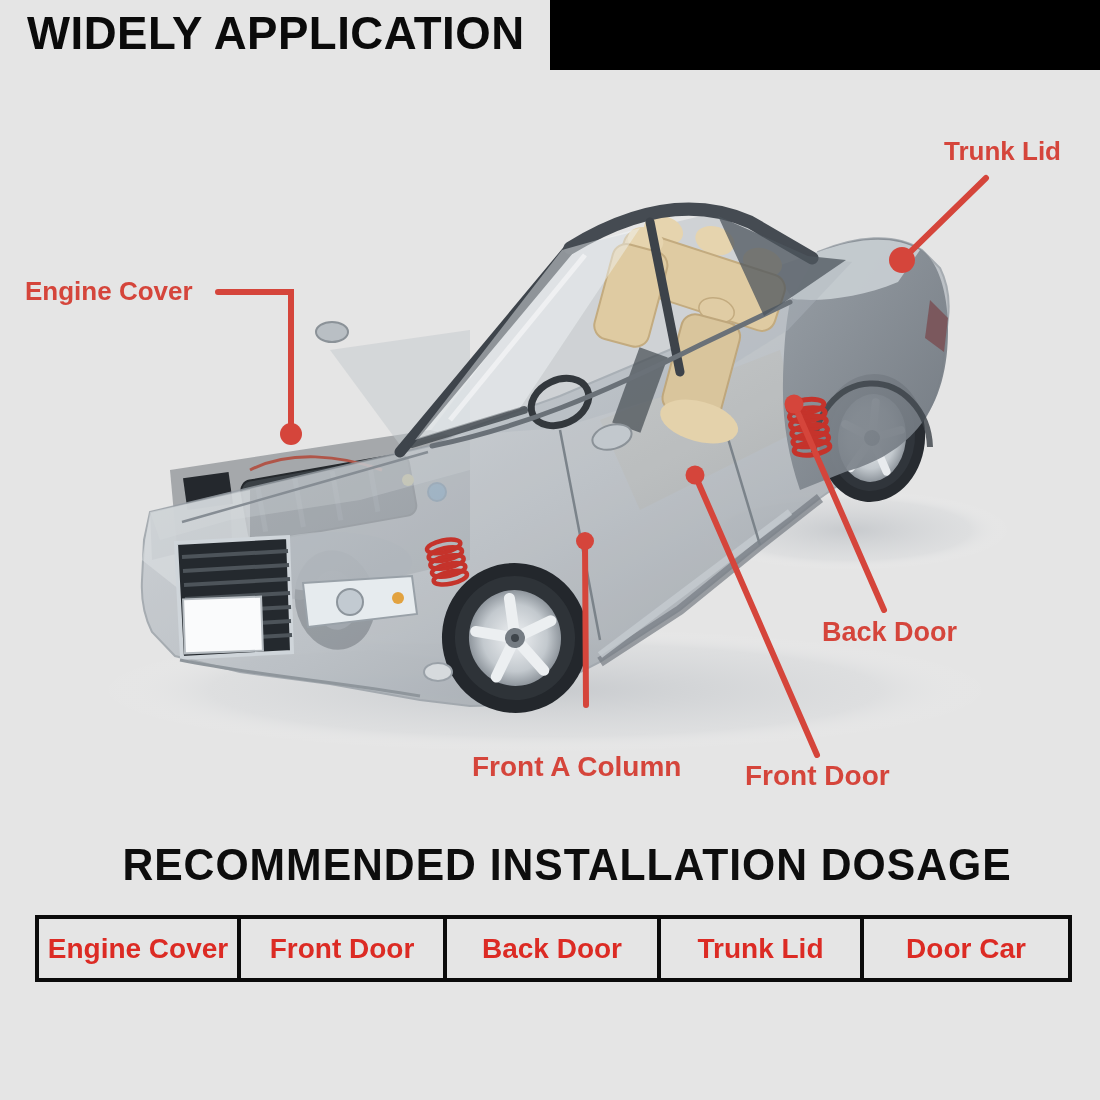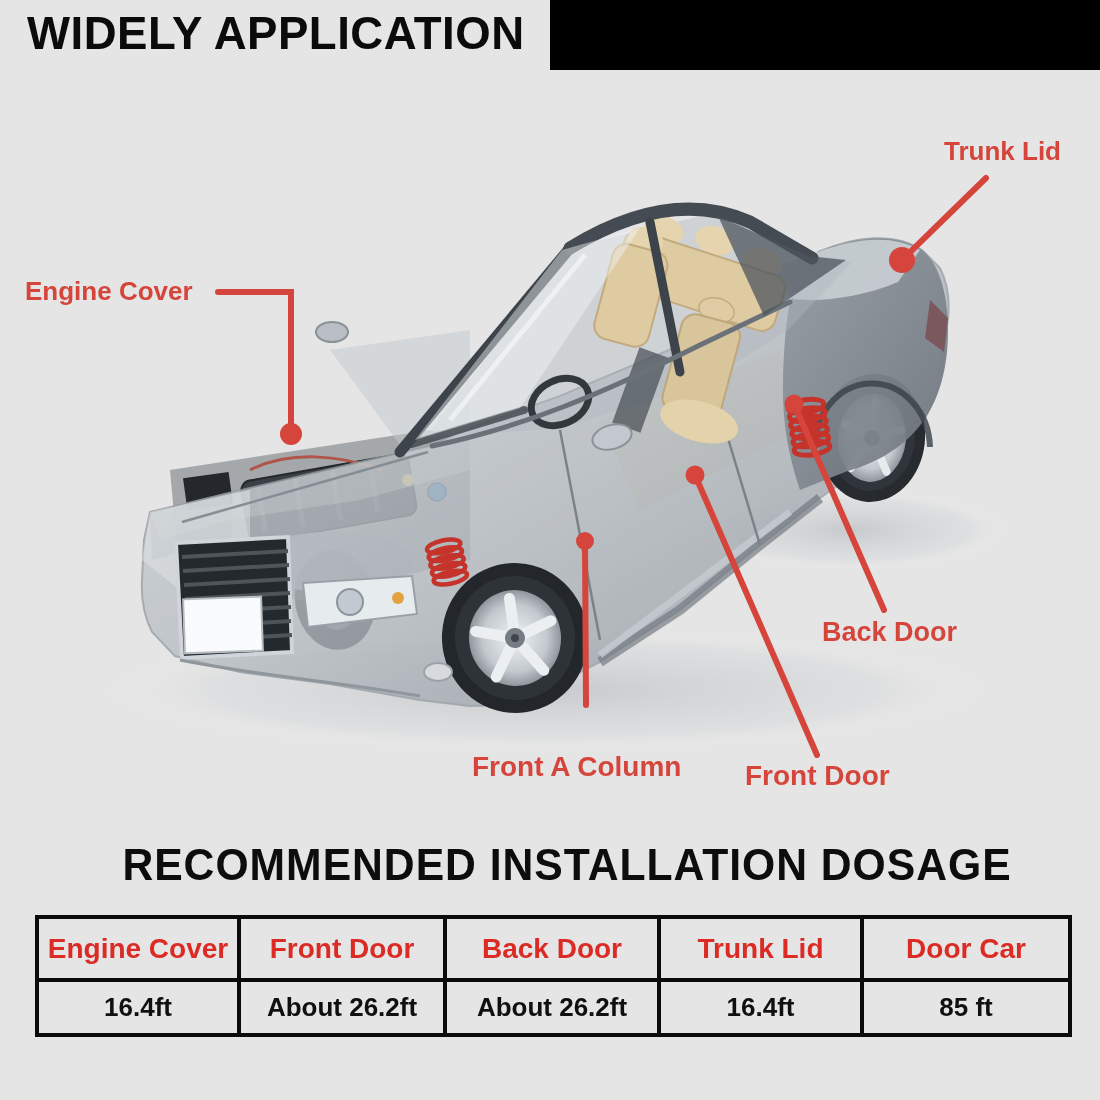--- a/index.html
+++ b/index.html
@@ -238,23 +238,16 @@
         <col style="width:208px">
     </colgroup>
     <tbody>
       <tr class="hrow">
         <td>Engine Cover</td>
         <td>Front Door</td>
         <td>Back Door</td>
         <td>Trunk Lid</td>
         <td>Door Car</td>
       </tr>
-      <tr class="vrow">
-        <td>16.4ft</td>
-        <td>About 26.2ft</td>
-        <td>About 26.2ft</td>
-        <td>16.4ft</td>
-        <td>85 ft</td>
-      </tr>
     </tbody>
   </table>
 
 </div>
 
 </body></html>

